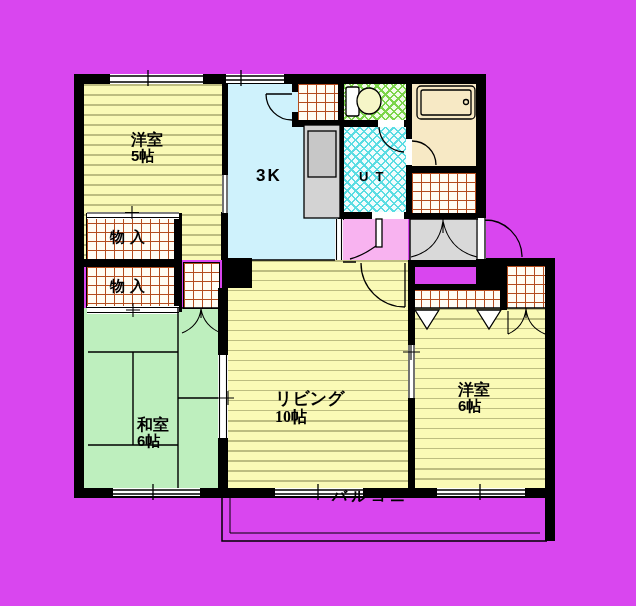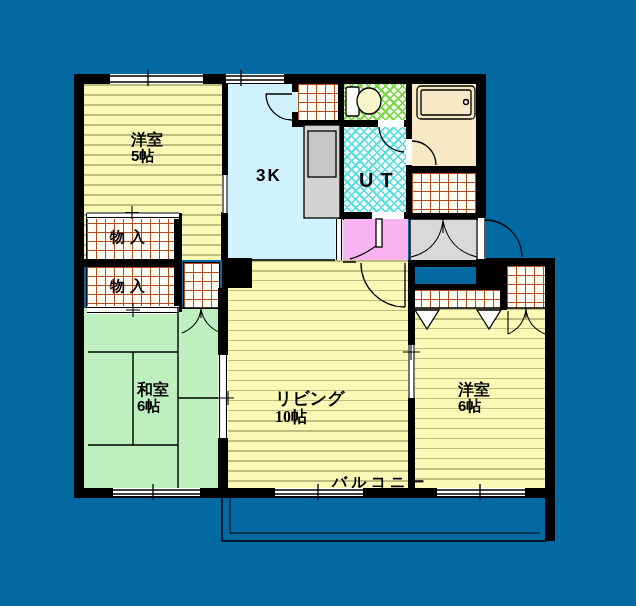--- a/index.html
+++ b/index.html
@@ -1,17 +1,17 @@
 <!DOCTYPE html>
 <html style="--wall: #000000; --western-room: #FAFAB6; --floor-stripe: #BDBD80; --japanese-room: #BEEFBE; --kitchen-floor: #CFF2FC; --bath: #F7E9C5; --hall: #F8B3F0; --entrance: #D9D9D9; --tile-line: #B34D1F; --utility-hatch: #5ADDE3; --toilet-hatch: #7CD54A;"><head>
 <meta charset="utf-8">
 <style>
   html,body{margin:0;padding:0;background:#fff;}
   body{font-family:"Liberation Sans","DejaVu Sans",sans-serif;}
-  #plan{position:relative;width:636px;height:606px;background:#0369a1;overflow:hidden;}
+  #plan{position:relative;width:636px;height:606px;background:#d946ef;overflow:hidden;}
   .room{position:absolute;z-index:1;}
   .tilebox{position:absolute;z-index:2;}
   .boxline{border:1px solid #000;}
   .w{position:absolute;background:var(--wall,#000);z-index:3;}
   svg.overlay{position:absolute;left:0;top:0;z-index:4;}
   .label{position:absolute;z-index:5;font-weight:bold;color:#000;line-height:1.08;white-space:nowrap;}
   .stripes{background-image:repeating-linear-gradient(180deg,var(--floor-stripe,#BDBD80) 0 1.5px,transparent 1.5px 10px);background-color:var(--western-room,#FAFAB6);}
   .tatami{background-color:var(--japanese-room,#BEEFBE);}
   .kitchenF{background-color:var(--kitchen-floor,#CFF2FC);}
   .bathF{background-color:var(--bath,#F7E9C5);}
@@ -194,38 +194,38 @@
     </g>
   </svg>
 
   <div class="label" style="left:131px;top:131px;font-size:16px;">
     <span style="display:block;">洋室</span>
     <span style="display:block;font-size:15px;">5帖</span>
   </div>
   <div class="label" style="left:256px;top:167px;font-size:17px;letter-spacing:2px;">
     <span>3K</span>
   </div>
-  <div class="label" style="left:359px;top:170px;font-size:20px;letter-spacing:7px;">
+  <div class="label" style="left:359px;top:170px;font-size:13px;letter-spacing:7px;">
     <span>UT</span>
   </div>
   <div class="label" style="left:110px;top:229px;font-size:15px;letter-spacing:5px;">
     <span>物入</span>
   </div>
   <div class="label" style="left:110px;top:278px;font-size:15px;letter-spacing:5px;">
     <span>物入</span>
   </div>
   <div class="label" style="left:137px;top:381px;font-size:16px;">
-    <span style="display:block;">和室</span>
+    <span style="display:block;margin-top:35px;">和室</span>
     <span style="display:block;font-size:15px;">6帖</span>
   </div>
   <div class="label" style="left:275px;top:366px;font-size:17px;">
     <span style="display:block;margin-top:24px;">リビング</span>
     <span style="display:block;font-size:16px;font-family:Liberation Serif, serif;">10帖</span>
   </div>
   <div class="label" style="left:458px;top:381px;font-size:16px;">
     <span style="display:block;">洋室</span>
     <span style="display:block;font-size:15px;">6帖</span>
   </div>
-  <div class="label" style="left:332px;top:474px;font-size:15px;letter-spacing:4px;">
+  <div class="label" style="left:332px;top:488px;font-size:15px;letter-spacing:4px;">
     <span>バルコニー</span>
   </div>
 
 </div>
 
 </body></html>

